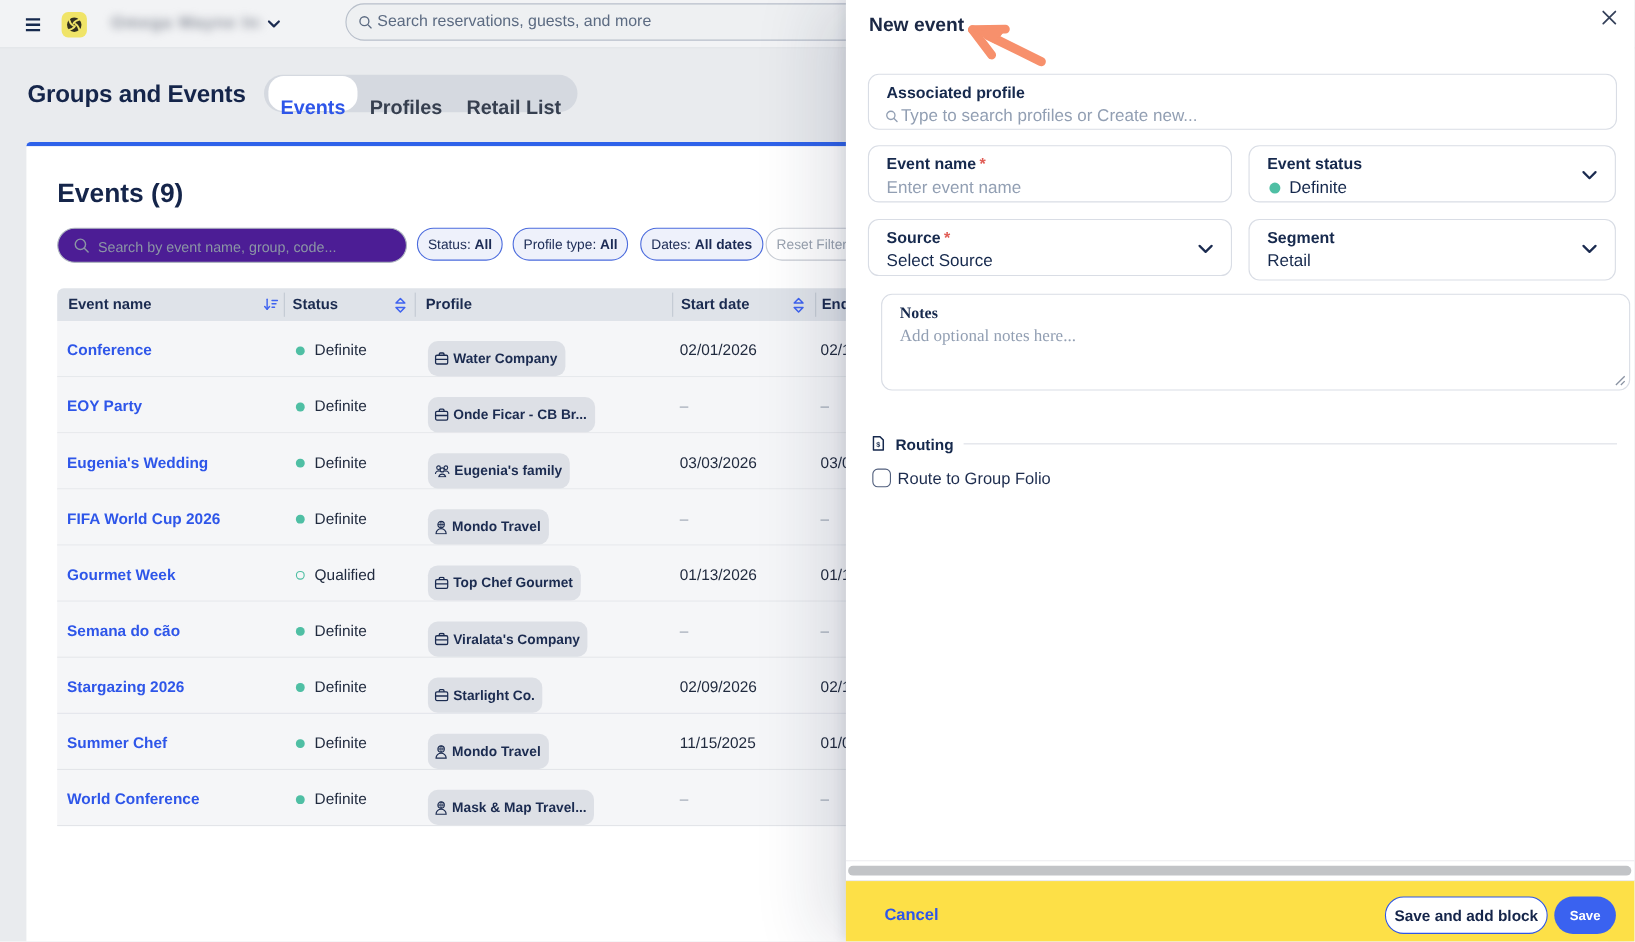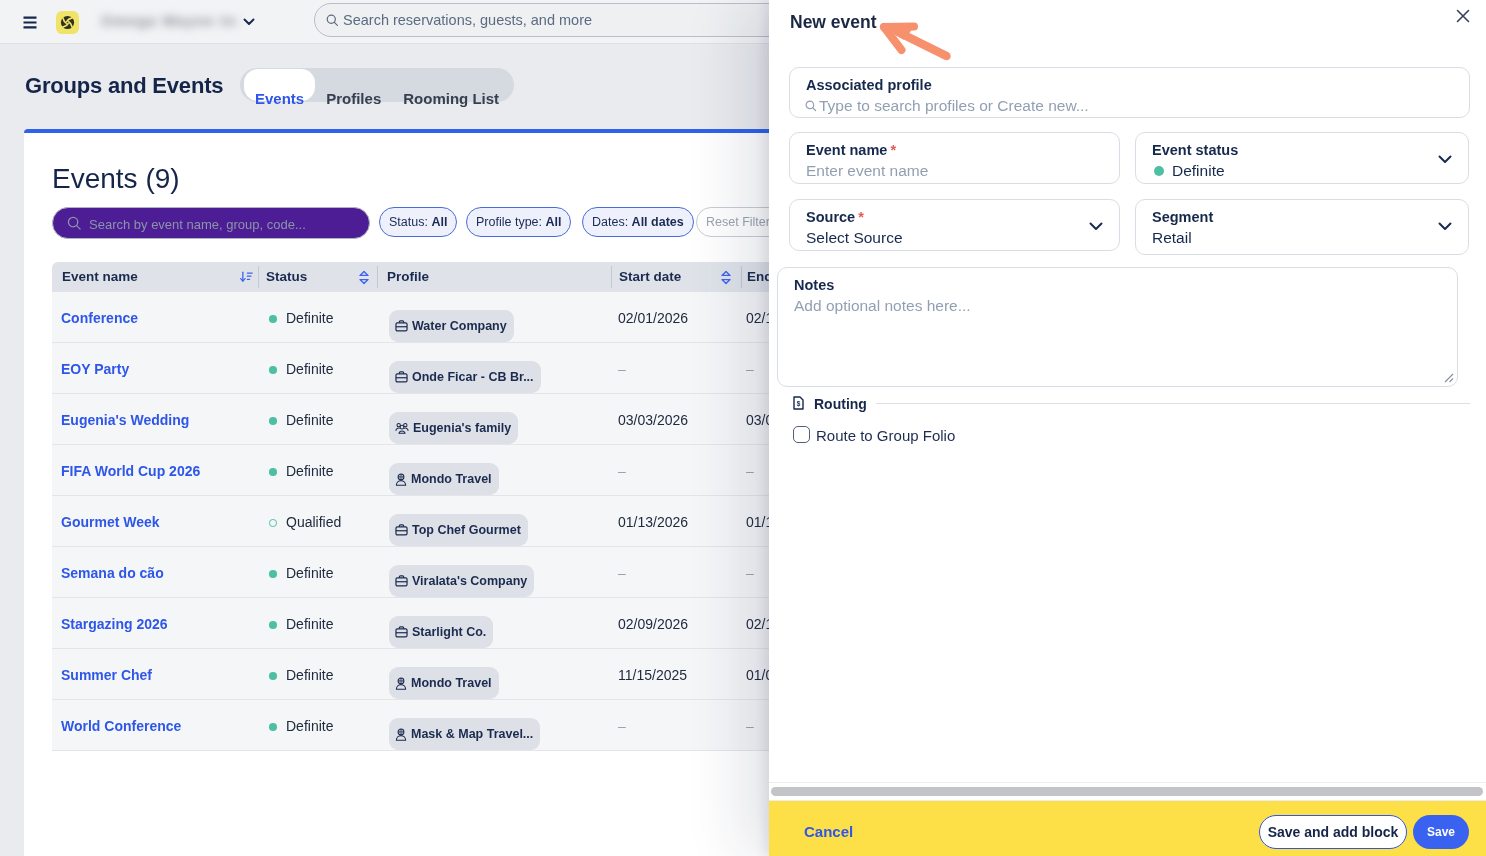--- a/index.html
+++ b/index.html
@@ -14,27 +14,27 @@
   #logo { position:absolute; left:56px; top:11px; width:23px; height:23px; background:#f0e468; border-radius:6px; }
   #propname { position:absolute; left:101px; top:12px; width:136px; height:19px; color:#8b909b; font-size:15px; font-weight:bold; filter:blur(4px); letter-spacing:1px; white-space:nowrap; overflow:hidden;}
   #prop-chev { position:absolute; left:243px; top:18px; }
   #topsearch { position:absolute; left:314px; top:3px; width:1150px; height:34px; background:#eef0f2; border:1px solid #b8bfca; border-radius:17px; }
   #topsearch .ph { position:absolute; left:28px; top:8px; font-size:14.5px; color:#5c6b82; }
   #topsearch svg { position:absolute; left:11px; top:10px; }
 
   
   #pagetitle { position:absolute; left:25px; top:73px; font-size:22px; font-weight:800; color:#15254a; letter-spacing:-0.2px; }
   #tabs { position:absolute; left:240px; top:68px; height:34px; background:#d5d9e0; border-radius:17px; display:flex; align-items:center; padding:0 4px; }
-  .tab { height:27px; line-height:27px; padding:16px 11px; font-size:15px; font-weight:bold; color:#363f4f; border-radius:14px; }
+  .tab { height:27px; line-height:27px; padding:16px 11px; font-size:18px; font-weight:bold; color:#363f4f; border-radius:14px; }
   .tab.active { background:#fff; color:#2e56e9; }
 
   
   #card { position:absolute; left:24px; top:133px; width:1438px; height:723px; background:#fff; }
   #blueline { position:absolute; left:24px; top:129px; width:1438px; height:4px; background:#2e62ea; border-radius:8px 8px 0 0; }
-  #card h2 { position:absolute; left:28px; top:30px; font-size:28px; font-weight:400; color:#15254a; }
+  #card h2 { position:absolute; left:28px; top:30px; font-size:24px; font-weight:700; color:#15254a; }
   #evsearch { position:absolute; left:28px; top:74px; width:318px; height:32px; border:1px solid #aeb5c0; border-radius:16px; background:#4c1d95; }
   #evsearch svg { position:absolute; left:14px; top:8px; }
   #evsearch .ph { position:absolute; left:36px; top:9px; font-size:13px; color:#8b95a5; }
   .fpill { position:absolute; top:74px; height:30px; line-height:28px; border:1px solid #4b6bdd; border-radius:15px; background:#eef1fb; color:#1c2b55; font-size:12.5px; padding:0 9px; }
   .fpill b { font-weight:bold; }
   .fpill.grey { border-color:#c7ccd4; background:#fff; color:#9aa3b0; }
 
   
   #thead { position:absolute; left:28px; top:129px; width:1410px; height:30px; background:#dfe3e9; border-radius:6px 6px 0 0; }
   .th { position:absolute; top:0; height:30px; line-height:30px; font-size:13.5px; font-weight:bold; color:#1b2b50; }
@@ -95,21 +95,21 @@
           <path d="M10.3 10.3 L14 14" stroke="#5c6b82" stroke-width="1.5" stroke-linecap="round"></path>
         </svg>
       <span class="ph">Search reservations, guests, and more</span>
     </div>
   </div>
 
   <div id="pagetitle">Groups and Events</div>
   <div id="tabs">
     <div class="tab active">Events</div>
     <div class="tab">Profiles</div>
-    <div class="tab">Rooming List</div>
+    <div class="tab">Retail List</div>
   </div>
 
   <div id="blueline"></div>
   <div id="card">
     <h2>Events (9)</h2>
     <div id="evsearch">
       <svg width="15" height="15" viewBox="0 0 16 16">
           <circle cx="6.5" cy="6.5" r="5" stroke="#8b95a5" stroke-width="1.4" fill="none"></circle>
           <path d="M10.3 10.3 L14 14" stroke="#8b95a5" stroke-width="1.4" stroke-linecap="round"></path>
         </svg>
@@ -357,21 +357,21 @@
         </svg>
     </div>
     <div class="fbox" style="left:366px; top:199px; width:334px; height:56px;">
       <div class="flabel">Segment</div>
       <div class="fvalue">Retail</div>
       <svg class="fchev" width="14" height="9" viewBox="0 0 14 9">
           <path d="M1.5 1.5 L7 7 L12.5 1.5" stroke="#1b2b50" stroke-width="2" fill="none" stroke-linecap="round" stroke-linejoin="round"></path>
         </svg>
     </div>
 
-    <div class="fbox" style="left:8px; top:267px; width:681px; height:120px;">
+    <div class="fbox" style="left:32px; top:267px; width:681px; height:88px;font-family:Liberation Serif, serif;">
       <div class="flabel">Notes</div>
       <div class="fvalue fph">Add optional notes here...</div>
       <svg class="abs" style="right:3px; bottom:3px;" width="10" height="10" viewBox="0 0 10 10">
           <path d="M9 1 L1 9 M9 5.5 L5.5 9" stroke="#8a93a3" stroke-width="1.2"></path>
         </svg>
     </div>
 
     <svg class="abs" style="left:24px; top:396px;" width="11" height="14" viewBox="0 0 11 14">
       <path d="M1 1 h6 l3 3 v9 h-9 z" fill="none" stroke="#16294d" stroke-width="1.4" stroke-linejoin="round"></path>
       <text x="5.5" y="10" font-size="6.5" font-weight="bold" fill="#16294d" text-anchor="middle" font-family="Liberation Sans">$</text>

